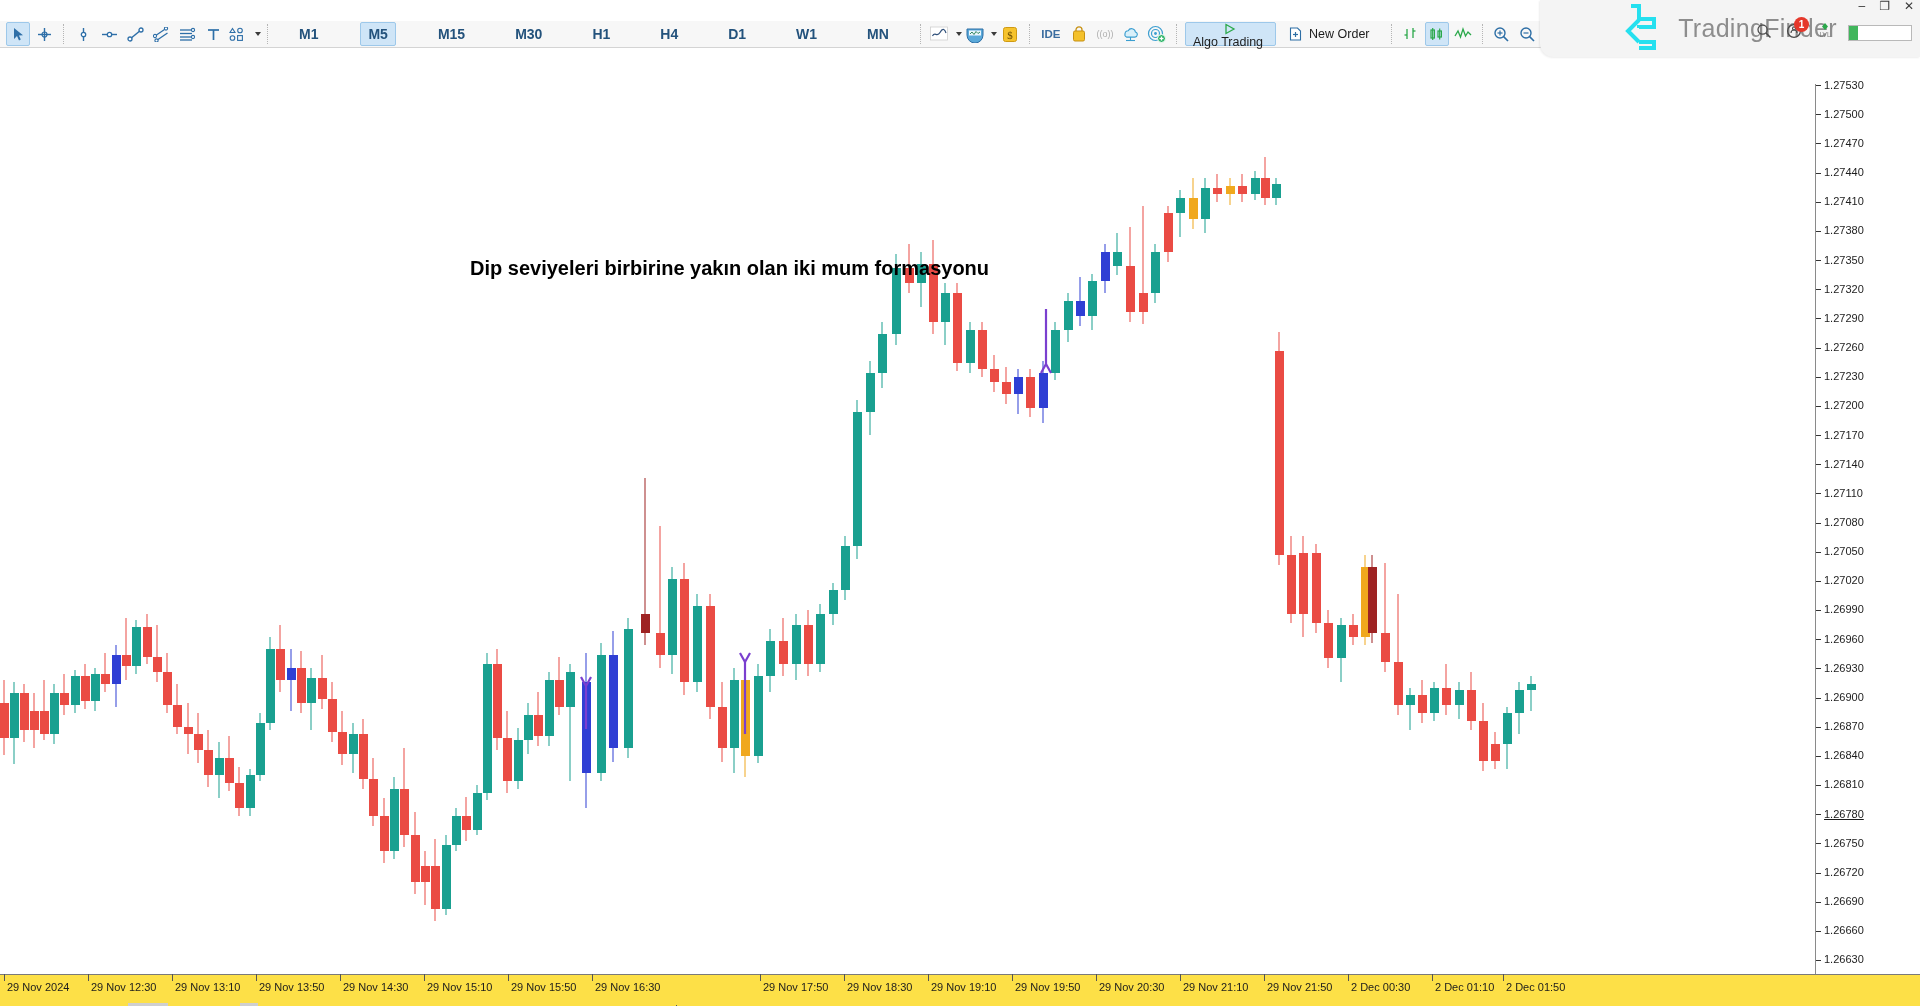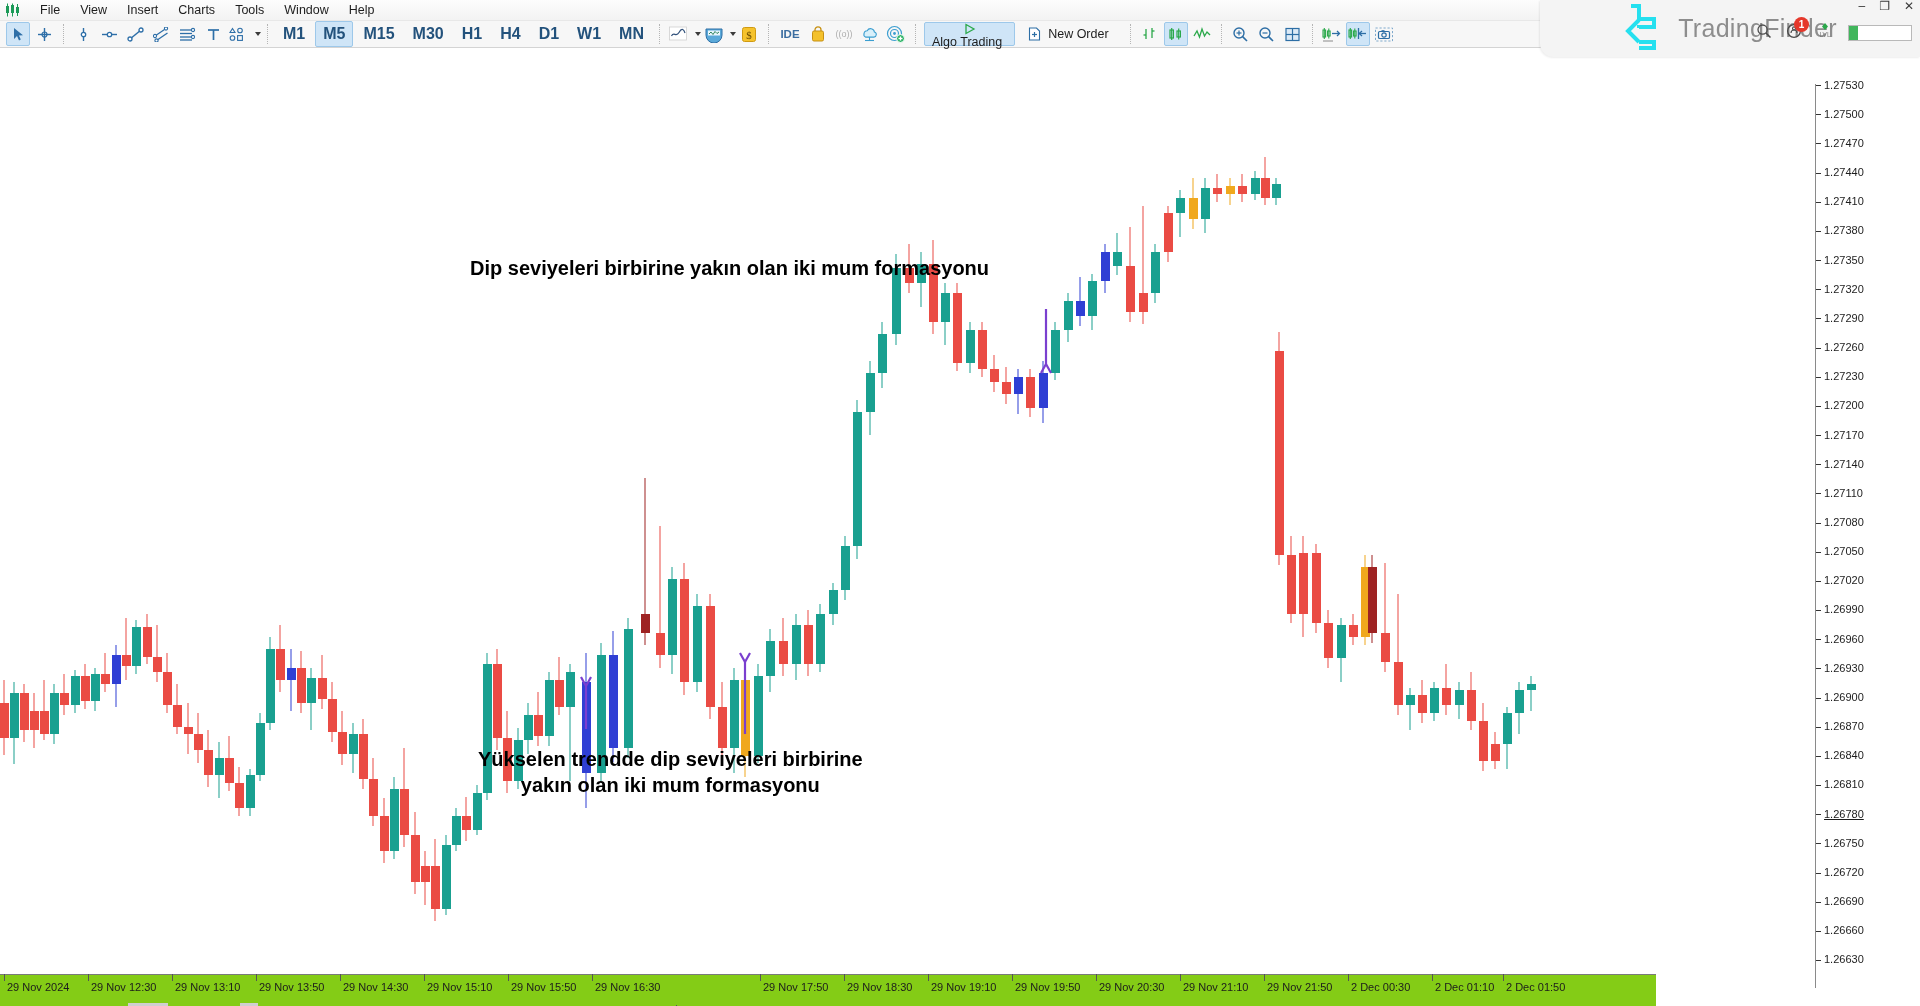--- a/index.html
+++ b/index.html
@@ -28,22 +28,22 @@
     position:absolute; left:0; top:21px; width:1920px; height:27px;
     background:#f7f7f7; display:flex; align-items:center; padding-left:5px;
     border-bottom:1px solid #d4d4d4;
   }
   .tb-btn {
     height:24px; min-width:24px; display:flex; align-items:center; justify-content:center;
     margin:0 1px; border-radius:2px; border:1px solid transparent;
   }
   .tb-btn.active { background:#cfe5f7; border:1px solid #9dc8ea; }
   .tf-btn {
-    font-size:16px; color:#23527c; font-weight:600;
-    padding:3px 7px; margin:0 1px; border-radius:2px; border:1px solid transparent;
+    font-size:14px; color:#23527c; font-weight:600;
+    padding:3px 7px; margin:0 17px; border-radius:2px; border:1px solid transparent;
   }
   .tf-btn.active { background:#cfe5f7; border:1px solid #9dc8ea; }
   .tb-sep { width:1px; height:20px; margin:0 6px;
     border-left:1px dotted #b5b5b5; }
   .tb-label {
     font-size:12.5px; color:#1d1d1d; padding:0 8px 0 3px; white-space:nowrap;
   }
   .tb-wide {
     height:24px; display:flex; align-items:center; padding:0 4px;
     border-radius:2px; margin:0 2px; border:1px solid transparent;
@@ -106,22 +106,22 @@
     background:#ffffff;
   }
   .ptick {
     position:absolute; left:0; font-size:11px; color:#1c1c1c;
     white-space:nowrap; transform:translateY(-50%);
   }
   .ptick .dash { display:inline-block; width:5px; border-top:1px solid #333;
                  vertical-align:middle; margin-right:3px; }
 
   .time-axis {
-    position:absolute; left:0; top:974px; width:1656px; height:32px;
-    background:#84cc16; border-top:1px solid #7a7a7a;
+    position:absolute; left:0; top:974px; width:1920px; height:32px;
+    background:#fde047; border-top:1px solid #7a7a7a;
   }
   .ttick {
     position:absolute; top:6px; font-size:11px; color:#1c1c1c; white-space:nowrap;
     padding-left:3px;
   }
   .ttick .vline {
     position:absolute; left:0; top:-7px; height:7px; border-left:1px solid #555;
   }
 
   
@@ -140,39 +140,20 @@
   .hscroll {
     position:absolute; left:0; bottom:0; width:1920px; height:0px;
   }
   .scrollmark { position:absolute; bottom:0; height:3px; background:#cfcfcf; }
 </style>
 </head>
 <body>
 
 <div id="app">
 
-  <div class="menubar">
-    <div class="mt-logo">
-      <svg width="18" height="14" viewBox="0 0 18 14">
-        <rect x="1" y="3" width="3" height="7" fill="#1b9a57"></rect>
-        <line x1="2.5" y1="0.5" x2="2.5" y2="13.5" stroke="#1b9a57" stroke-width="1"></line>
-        <rect x="6" y="2" width="3" height="8" fill="#1b9a57"></rect>
-        <line x1="7.5" y1="0.5" x2="7.5" y2="13.5" stroke="#1b9a57" stroke-width="1"></line>
-        <rect x="11" y="4" width="3" height="6" fill="#1b9a57"></rect>
-        <line x1="12.5" y1="1" x2="12.5" y2="13" stroke="#1b9a57" stroke-width="1"></line>
-      </svg>
-    </div>
-    <div class="menu-item">File</div>
-    <div class="menu-item">View</div>
-    <div class="menu-item">Insert</div>
-    <div class="menu-item">Charts</div>
-    <div class="menu-item">Tools</div>
-    <div class="menu-item">Window</div>
-    <div class="menu-item">Help</div>
-  </div>
 
   <div class="wincontrols">
     <div class="wc">–</div>
     <div class="wc">❐</div>
     <div class="wc">✕</div>
   </div>
 
   <div class="toolbar">
 
     <div class="tb-btn active">
@@ -1001,22 +982,20 @@
           <line x1="586" y1="645" x2="586" y2="602" stroke="#7a3fcf" stroke-width="2.2"></line>
           <path d="M 581 593 L 586 602 L 591 593" fill="none" stroke="#7a3fcf" stroke-width="2.2"></path>
           <line x1="745" y1="650" x2="745" y2="578" stroke="#7a3fcf" stroke-width="2.2"></line>
           <path d="M 740 569 L 745 578 L 750 569" fill="none" stroke="#7a3fcf" stroke-width="2.2"></path>
           <line x1="1046" y1="225" x2="1046" y2="280" stroke="#7a3fcf" stroke-width="2.2"></line>
           <path d="M 1041 289 L 1046 280 L 1051 289" fill="none" stroke="#7a3fcf" stroke-width="2.2"></path>
         </g>
     </svg>
 
     <div class="annot" id="annot-top" style="left: 470px; top: 172px; font-size: 20px; color: rgb(0, 0, 0);">Dip seviyeleri birbirine yakın olan iki mum formasyonu</div>
-    <div class="annot" id="annot-bottom" style="left: 478px; top: 663px; font-size: 20px; color: rgb(0, 0, 0);">Yükselen trendde dip seviyeleri birbirine
-yakın olan iki mum formasyonu</div>
   </div>
 
   <div class="price-axis">
     <div id="price-ticks">
         <div class="ptick" style="top: 14.5806px;"><span class="dash"></span>1.27530</div>
         <div class="ptick" style="top: 43.7419px;"><span class="dash"></span>1.27500</div>
         <div class="ptick" style="top: 72.9032px;"><span class="dash"></span>1.27470</div>
         <div class="ptick" style="top: 102.065px;"><span class="dash"></span>1.27440</div>
         <div class="ptick" style="top: 131.226px;"><span class="dash"></span>1.27410</div>
         <div class="ptick" style="top: 160.387px;"><span class="dash"></span>1.27380</div>

